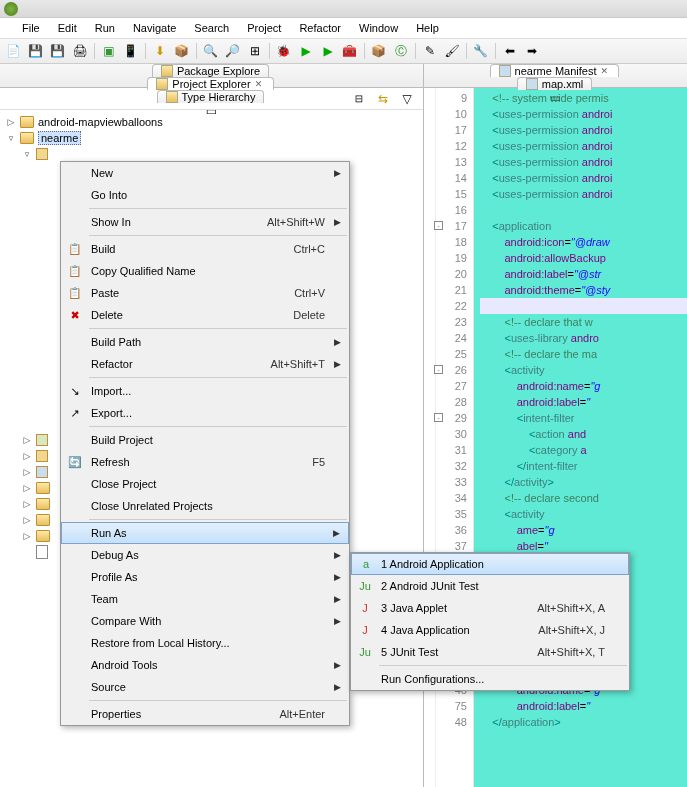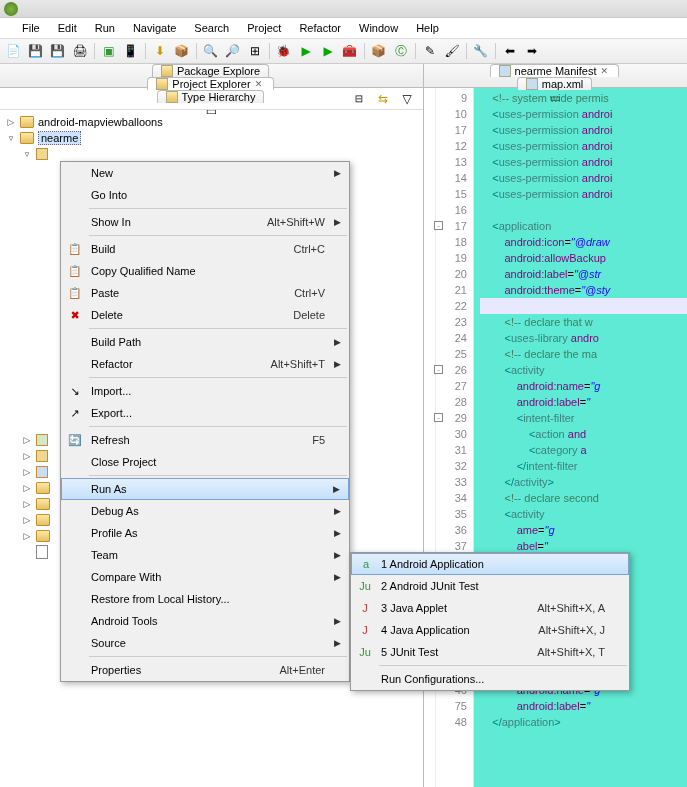--- a/index.html
+++ b/index.html
@@ -286,26 +286,32 @@
     <div class="mi">
       <span class="ico">↘</span>
       <span>Import...</span>
     </div>
     <div class="mi">
       <span class="ico">↗</span>
       <span>Export...</span>
     </div>
     <div class="msep"></div>
     <div class="mi">
+      <span>Build Project</span>
+    </div>
+    <div class="mi">
       <span class="ico">🔄</span>
       <span>Refresh</span>
       <span class="sc">F5</span>
     </div>
     <div class="mi">
       <span>Close Project</span>
+    </div>
+    <div class="mi">
+      <span>Close Unrelated Projects</span>
     </div>
     <div class="msep"></div>
     <div class="mi hl">
       <span>Run As</span>
       <span class="arrow">▶</span>
     </div>
     <div class="mi">
       <span>Debug As</span>
       <span class="arrow">▶</span>
     </div>

